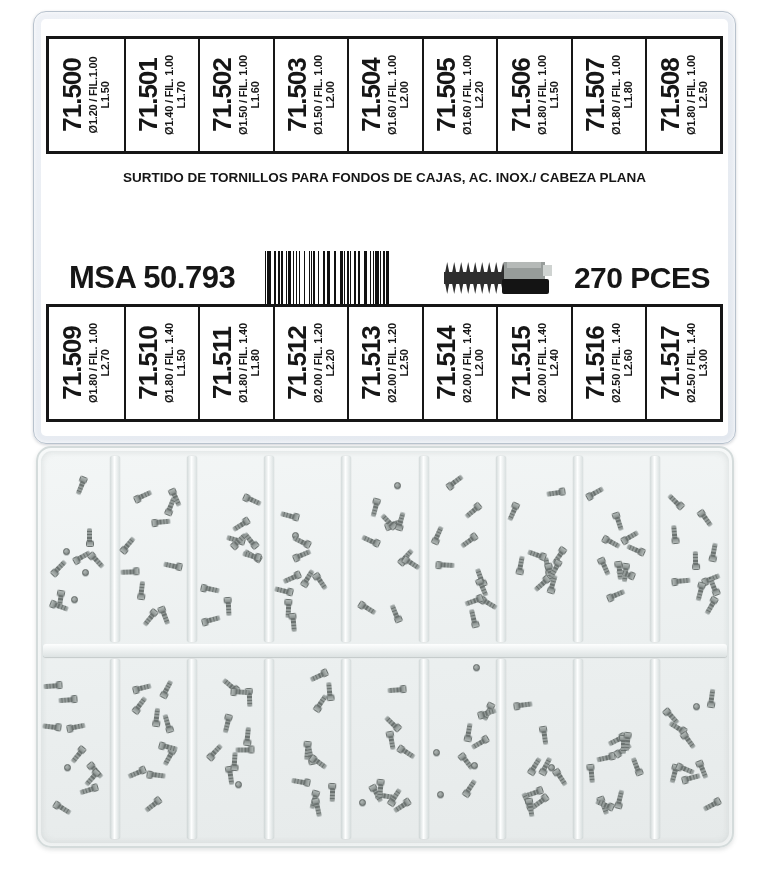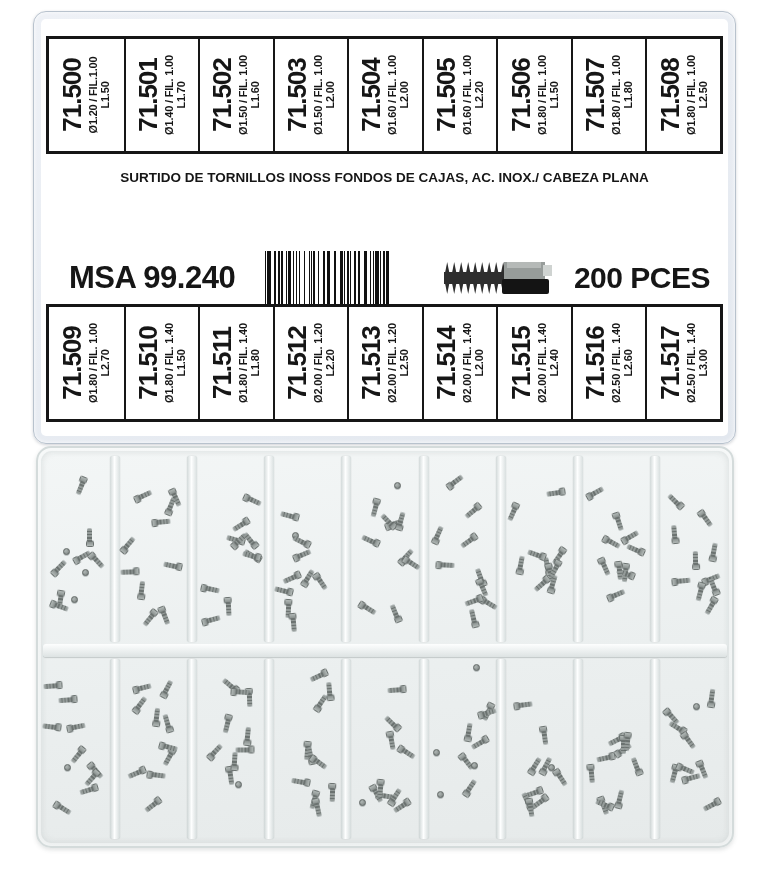--- a/index.html
+++ b/index.html
@@ -149,25 +149,25 @@
           <div class="cell">
             <div class="cell-inner">
               <div class="part">71.508</div>
               <div class="spec">Ø1.80 / FIL. 1.00</div>
               <div class="len">L2.50</div>
             </div>
           </div>
         </div>
 
       <div class="desc">
-        <div>SURTIDO DE TORNILLOS INOSS FONDOS DE CAJAS, AC. INOX./ CABEZA PLANA</div>
+        <div>SURTIDO DE TORNILLOS PARA FONDOS DE CAJAS, AC. INOX./ CABEZA PLANA</div>
       </div>
 
       <div class="msa-row">
-        <span class="msa-code">MSA 99.240</span>
+        <span class="msa-code">MSA 50.793</span>
         <svg class="barcode" id="barcode-svg" width="132" height="54" viewBox="0 0 132 54">
             <rect x="2" y="0" width="1" height="54" fill="#111"></rect>
             <rect x="4" y="0" width="4" height="54" fill="#111"></rect>
             <rect x="11" y="0" width="2" height="54" fill="#111"></rect>
             <rect x="15" y="0" width="2" height="54" fill="#111"></rect>
             <rect x="18" y="0" width="2" height="54" fill="#111"></rect>
             <rect x="23" y="0" width="1" height="54" fill="#111"></rect>
             <rect x="25" y="0" width="3" height="54" fill="#111"></rect>
             <rect x="30" y="0" width="1" height="54" fill="#111"></rect>
             <rect x="33" y="0" width="1" height="54" fill="#111"></rect>
@@ -205,21 +205,21 @@
               <polygon points="45,25 48.2,9 51.4,25 48.2,41" fill="#2e2e2e"></polygon>
               <polygon points="52,25 55.2,9 58.4,25 55.2,41" fill="#2e2e2e"></polygon>
               <polygon points="59,25 62.2,9 65.4,25 62.2,41" fill="#2e2e2e"></polygon>
               <rect x="3" y="19" width="62" height="12" fill="#2e2e2e"></rect>
             </g>
           <rect x="63" y="9" width="41" height="17" fill="#979c9a"></rect>
           <rect x="66" y="9" width="34" height="6" fill="#b5b9b7"></rect>
           <rect x="61" y="26" width="47" height="15" rx="2" fill="#141414"></rect>
           <rect x="102" y="12" width="9" height="11" fill="#cfd3d1"></rect>
         </svg>
-        <span class="pieces">200 PCES</span>
+        <span class="pieces">270 PCES</span>
       </div>
 
       <div class="grid grid-bottom" id="grid-bottom">
           <div class="cell">
             <div class="cell-inner">
               <div class="part">71.509</div>
               <div class="spec">Ø1.80 / FIL. 1.00</div>
               <div class="len">L2.70</div>
             </div>
           </div>

